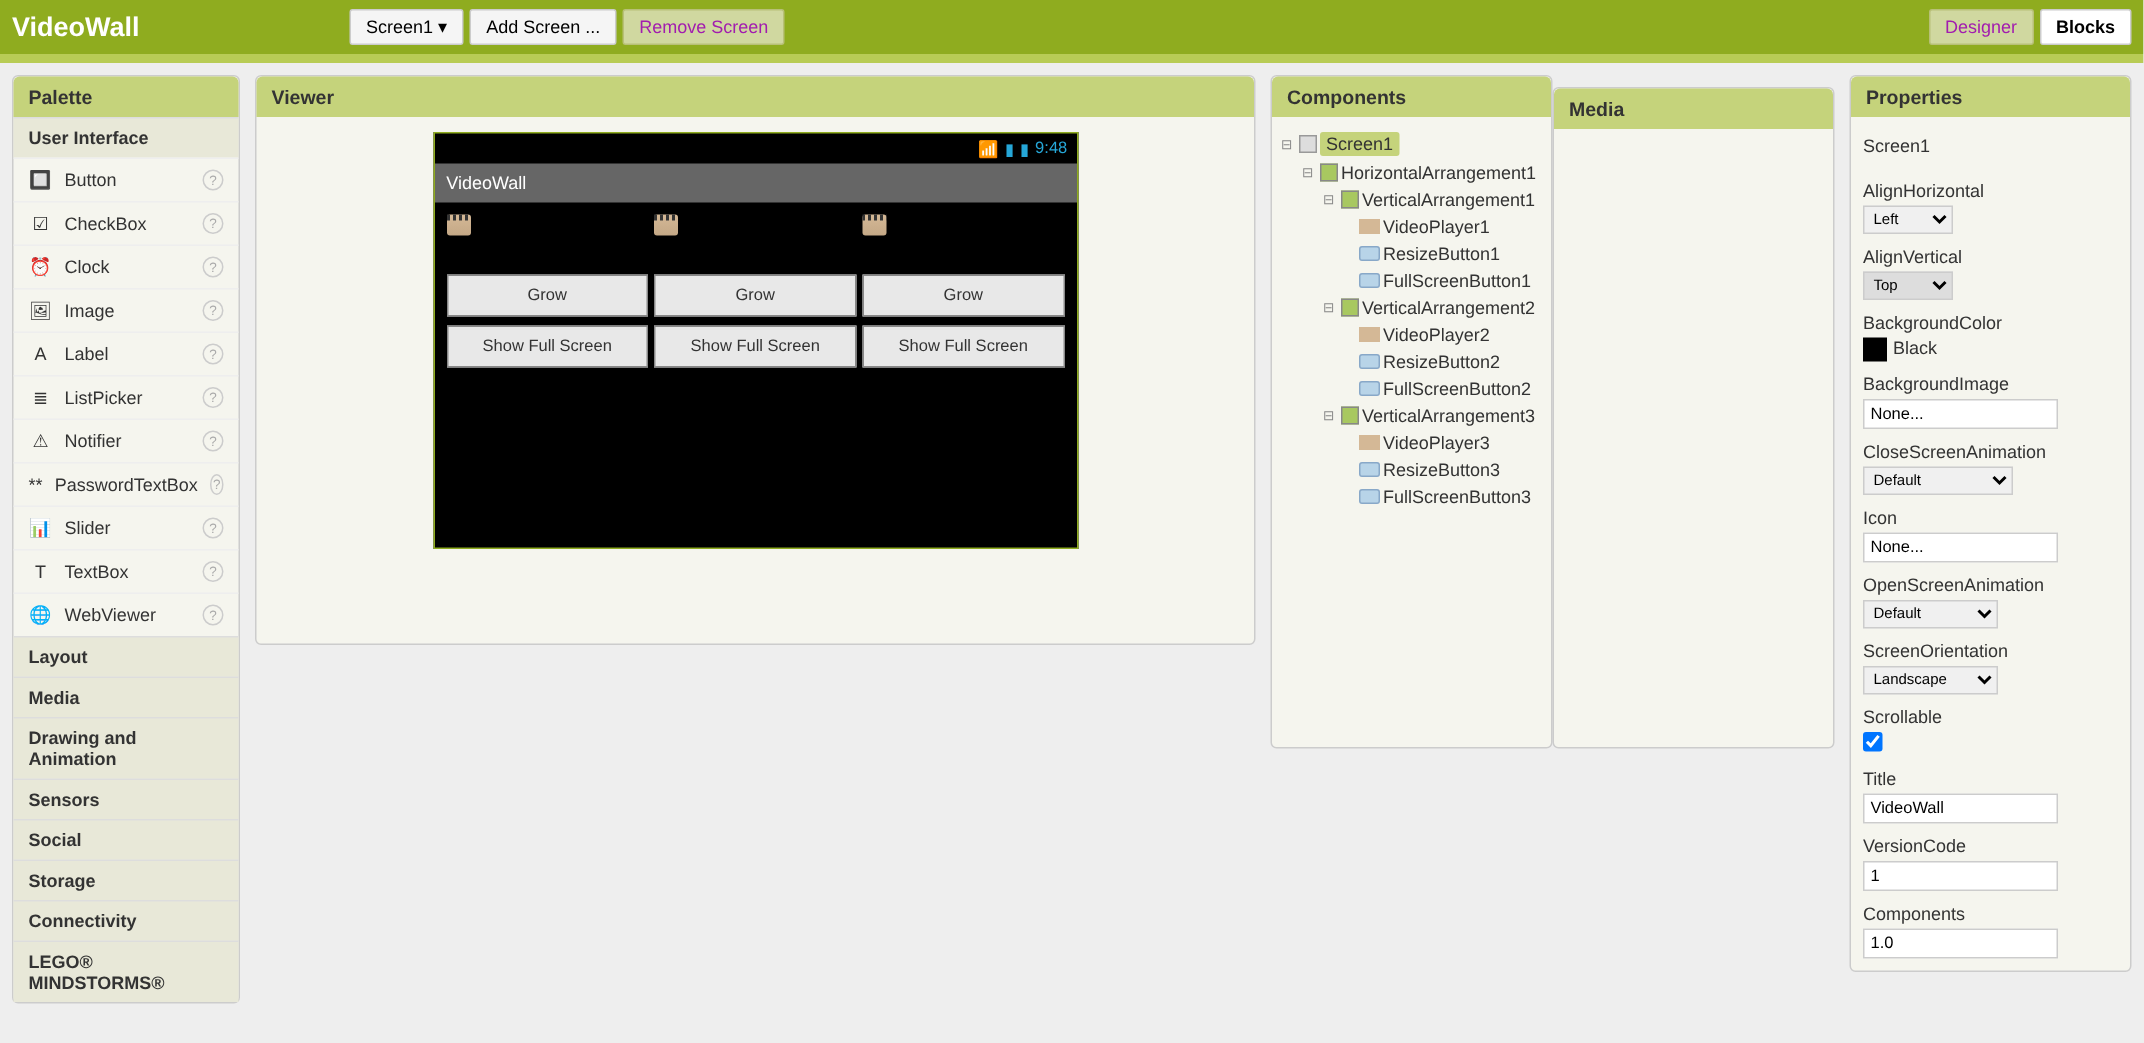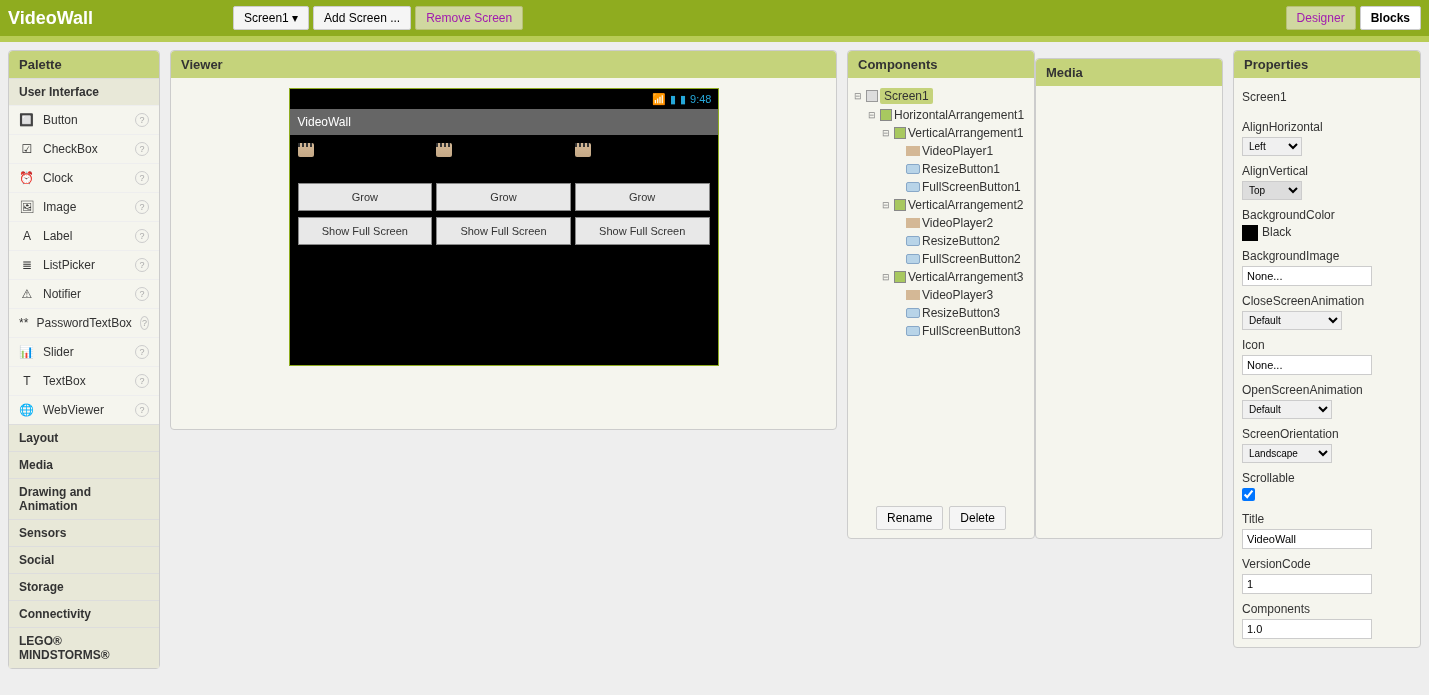--- a/index.html
+++ b/index.html
@@ -248,24 +248,20 @@
           </div>
         <div class="tree-row indent-3">
             <span class="tree-icon btn-icon"></span>
             <span>ResizeButton3</span>
           </div>
         <div class="tree-row indent-3">
             <span class="tree-icon btn-icon"></span>
             <span>FullScreenButton3</span>
           </div>
       </div>
-      <div class="comp-actions">
-        <button class="btn">Rename</button>
-        <button class="btn">Delete</button>
-      </div>
     </div>
 
     <div class="panel media">
       <div class="panel-header">Media</div>
     </div>
   </div>
 
   <div class="panel properties">
     <div class="panel-header">Properties</div>
     <div class="prop-body">

